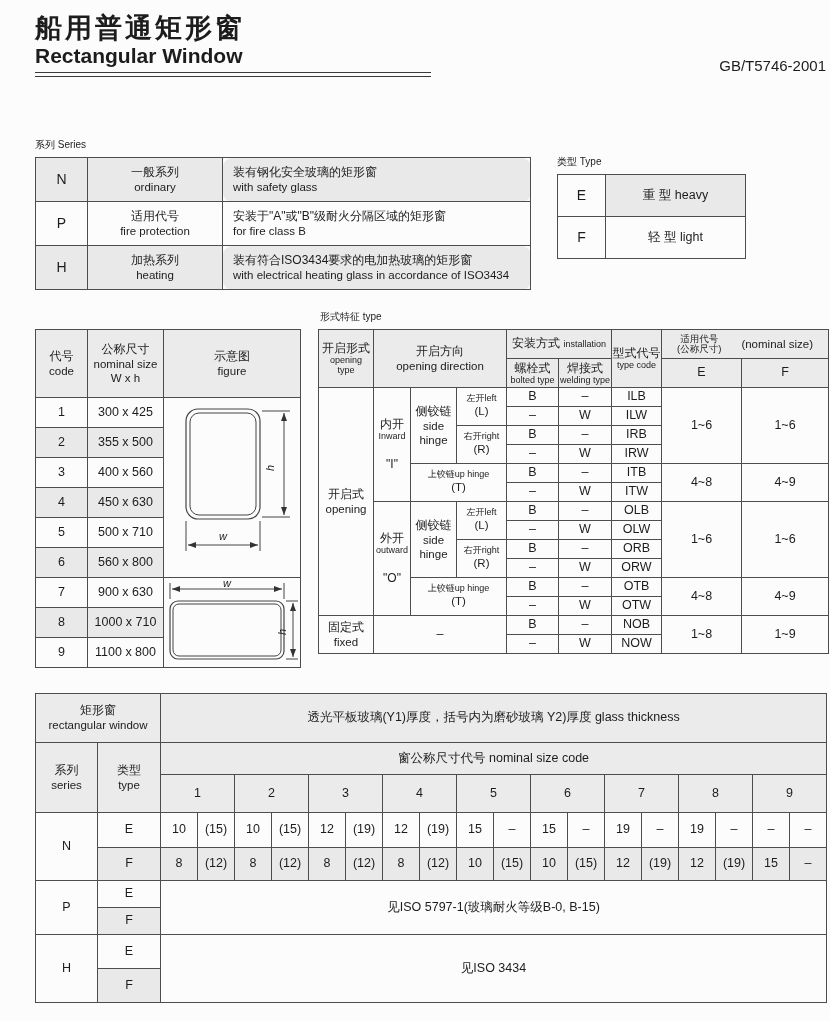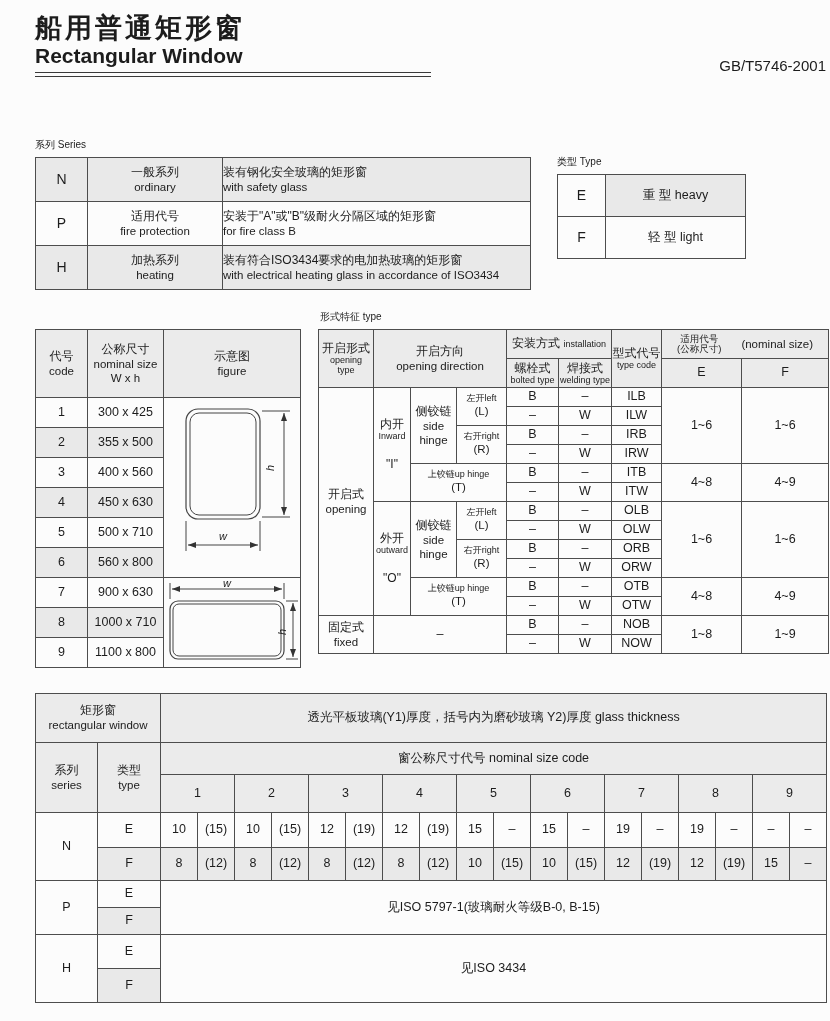--- a/index.html
+++ b/index.html
@@ -12,21 +12,21 @@
   .title-zh{font-size:27px;font-weight:bold;letter-spacing:3px;}
   .title-en{font-size:21px;font-weight:bold;}
   .dbl-line{height:3px;border-top:1px solid #3a3a3a;border-bottom:1px solid #3a3a3a;}
   .std{font-size:15px;text-align:right;}
   .desc{font-size:13.5px;}
   .sec-label{font-size:10px;font-weight:normal;}
   table{border-collapse:collapse;table-layout:fixed;}
   td{border:1px solid #4d4d4d;text-align:center;vertical-align:middle;padding:0;font-size:12.5px;line-height:1.25;}
   .hdr{background:#ebebeb;}
   .stripe{background:#e9e9e9;}
-  .left{text-align:left;}
+  .left{text-align:left;padding-left:10px;border-radius:9px;}
   .en-small{font-size:11.5px;}
   .en-tiny{font-size:9px;line-height:1.1;}
   .zh-sm{font-size:12px;}
   .code-cell{font-size:14px;}
   .gap-top{display:block;margin-top:16px;}
   .apply-hd{display:flex;align-items:center;justify-content:center;gap:20px;}
   .apply-left{font-size:9.5px;line-height:1.1;display:inline-block;}
   .fig-cell{vertical-align:middle;}
   svg{display:block;margin:0 auto;}
   .dim-label{font-size:11px;font-style:italic;fill:#222;}

